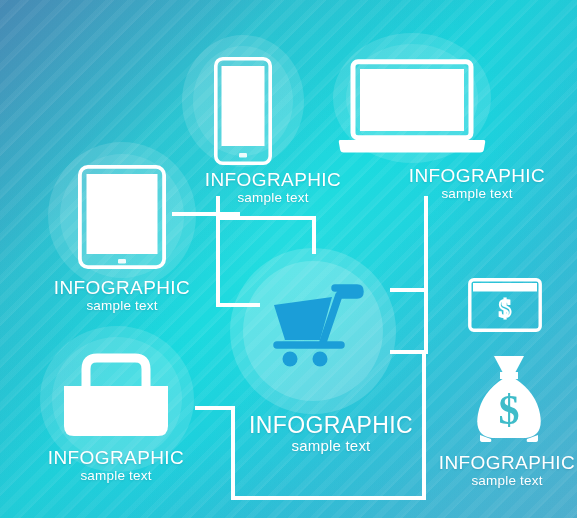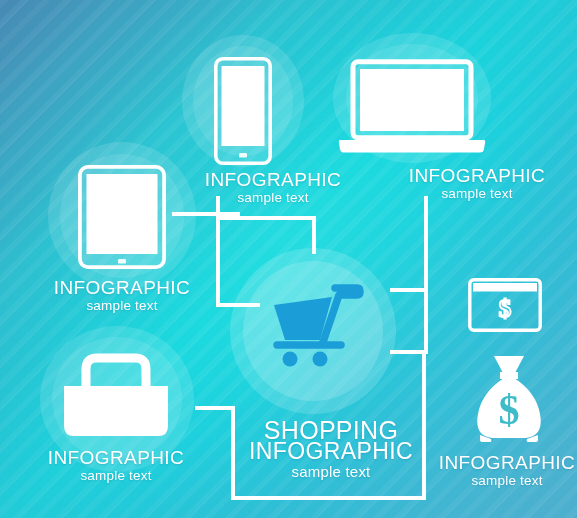--- a/index.html
+++ b/index.html
@@ -250,18 +250,17 @@
     <span class="t1">INFOGRAPHIC</span>
     <span class="t2">sample text</span>
   </div>
 
   <div class="label" style="left:417px; top:453px; width:180px;">
     <span class="t1">INFOGRAPHIC</span>
     <span class="t2">sample text</span>
   </div>
 
   <div class="label center-label" style="left:236px; top:417px; width:190px; text-align:center;">
-    <span class="t0">SHOPPING</span>
     <span class="t1">INFOGRAPHIC</span>
     <span class="t2">sample text</span>
   </div>
 
 </div>
 
 </body></html>

